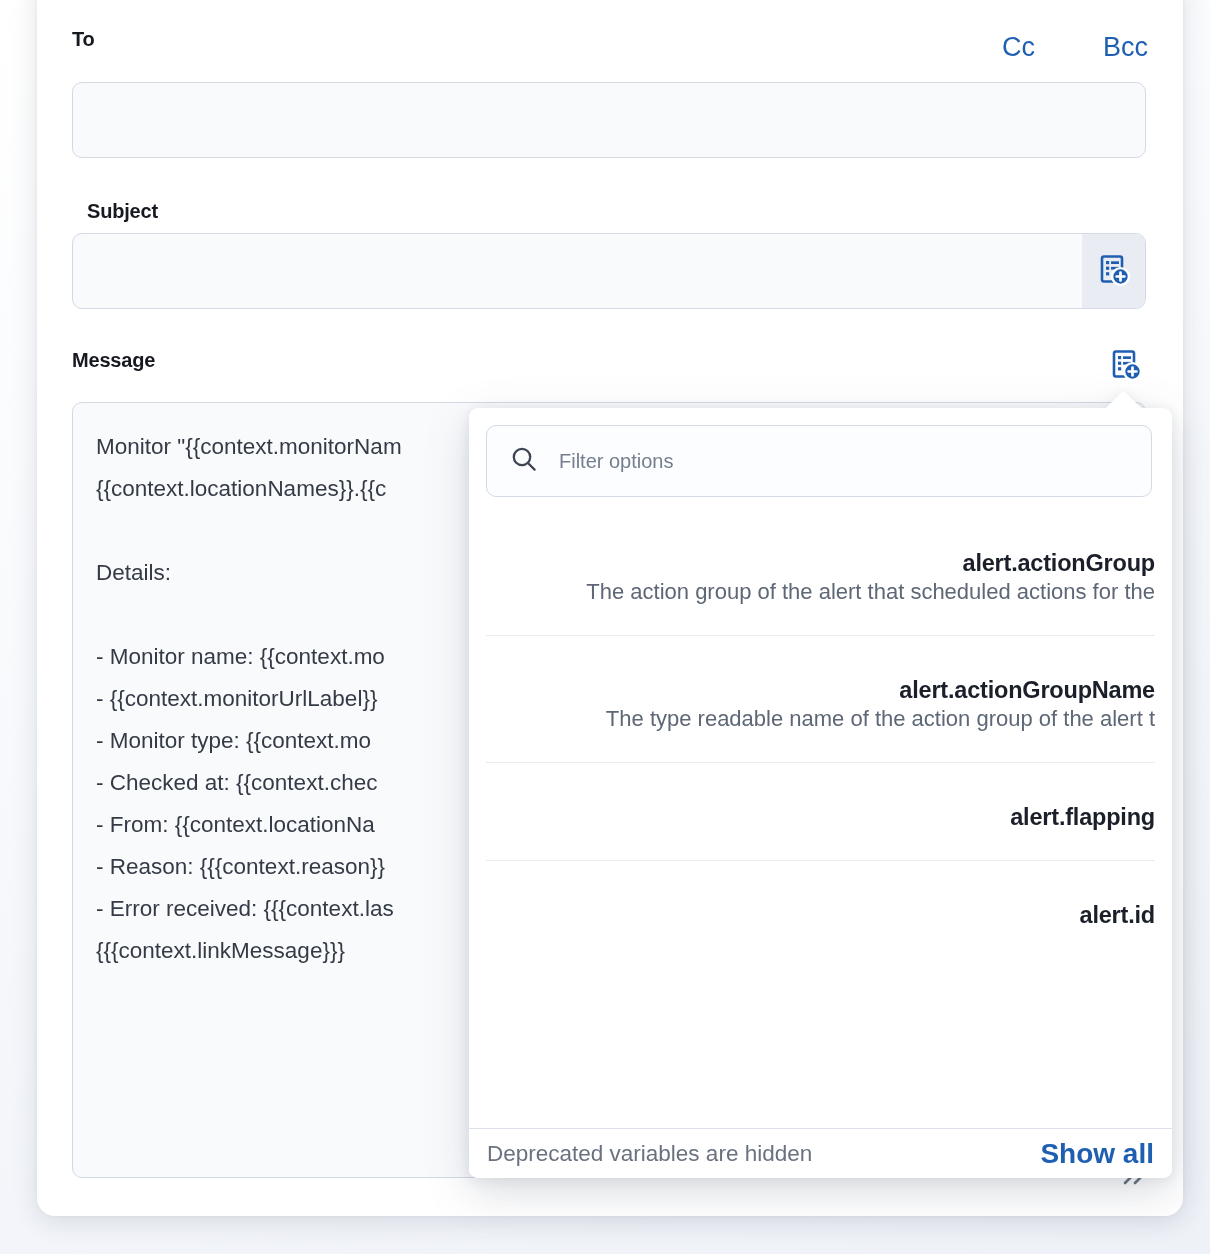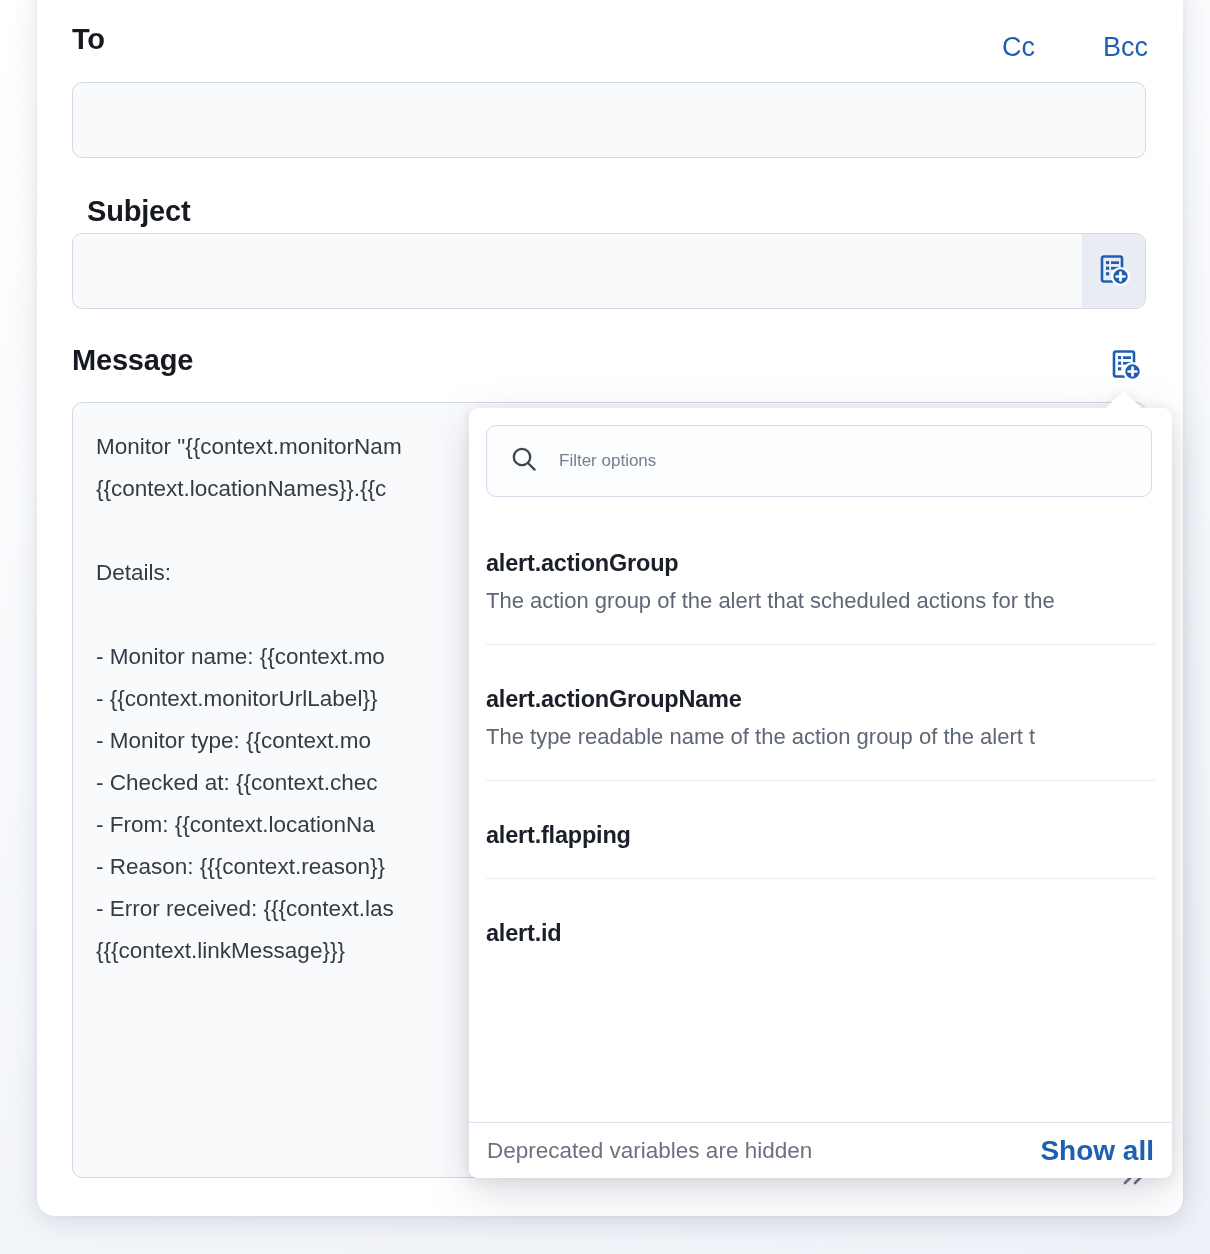--- a/index.html
+++ b/index.html
@@ -19,21 +19,21 @@
   }
   .canvas{position:relative;width:1210px;height:1254px;overflow:hidden;}
 
   .panel{
     position:absolute;left:37px;top:-26px;width:1146px;height:1242px;
     background:#ffffff;border-radius:18px;
     box-shadow:0 5px 26px rgba(52,64,88,.15),0 0 4px rgba(52,64,88,.05);
   }
 
   .field-label{
-    position:absolute;font-size:29px;font-weight:700;color:var(--text-dark);
+    position:absolute;font-size:20px;font-weight:700;color:var(--text-dark);
     letter-spacing:-0.2px;line-height:34px;
   }
   #to-label{left:72px;top:22px;}
   #subject-label{left:87px;top:194px;}
   #message-label{left:72px;top:343px;}
 
   .ccbcc{position:absolute;top:31px;right:62px;display:flex;gap:32px;z-index:2;}
   .ccbcc a{color:var(--accent);font-size:27px;font-weight:500;text-decoration:none;cursor:pointer;line-height:32px;margin-left:36px;}
 
   .text-input{
@@ -82,34 +82,34 @@
   }
   .pop-body{position:absolute;inset:0;background:#ffffff;border-radius:9px;overflow:hidden;}
 
   .filter-wrap{
     position:absolute;left:17px;top:17px;width:666px;height:72px;box-sizing:border-box;
     border:1px solid var(--border);border-radius:10px;background:#fcfdfe;
     display:flex;align-items:center;gap:18px;padding-left:22px;
   }
   .filter-wrap input{
     flex:1;border:none;outline:none;background:transparent;
-    font-size:17px;color:#343741;font-family:inherit;min-width:0;
+    font-size:20px;color:#343741;font-family:inherit;min-width:0;
   }
   .filter-wrap input::placeholder{color:#757e8e;opacity:1;}
 
   .vlist{position:absolute;left:17px;right:17px;top:101px;bottom:50px;overflow:hidden;}
-  .vitem{padding:41px 0 30px;border-bottom:1px solid var(--divider);cursor:pointer;}
+  .vitem{padding:41px 0 30px;border-bottom:1px solid var(--divider);cursor:pointer;text-align:right;}
   .vitem:last-child{border-bottom:none;}
   .vtitle{font-size:23.5px;font-weight:700;color:#1b1f29;line-height:26px;letter-spacing:-0.2px;}
-  .vdesc{margin-top:12px;font-size:22px;color:var(--text-subdued);line-height:26px;
+  .vdesc{margin-top:3px;font-size:22px;color:var(--text-subdued);line-height:26px;
          white-space:nowrap;overflow:hidden;}
   .vdesc:empty{display:none;}
 
   .pop-footer{
-    position:absolute;left:0;right:0;bottom:0;height:56px;box-sizing:border-box;
+    position:absolute;left:0;right:0;bottom:0;height:50px;box-sizing:border-box;
     border-top:1px solid #dde2ea;background:#ffffff;
     display:flex;align-items:center;justify-content:space-between;padding:0 18px;
   }
   .footer-note{font-size:22.5px;color:#6a7280;}
   .show-all{font-size:28px;font-weight:600;color:var(--accent);text-decoration:none;cursor:pointer;}
 </style>
 </head>
 <body>
 
 <div class="canvas">

